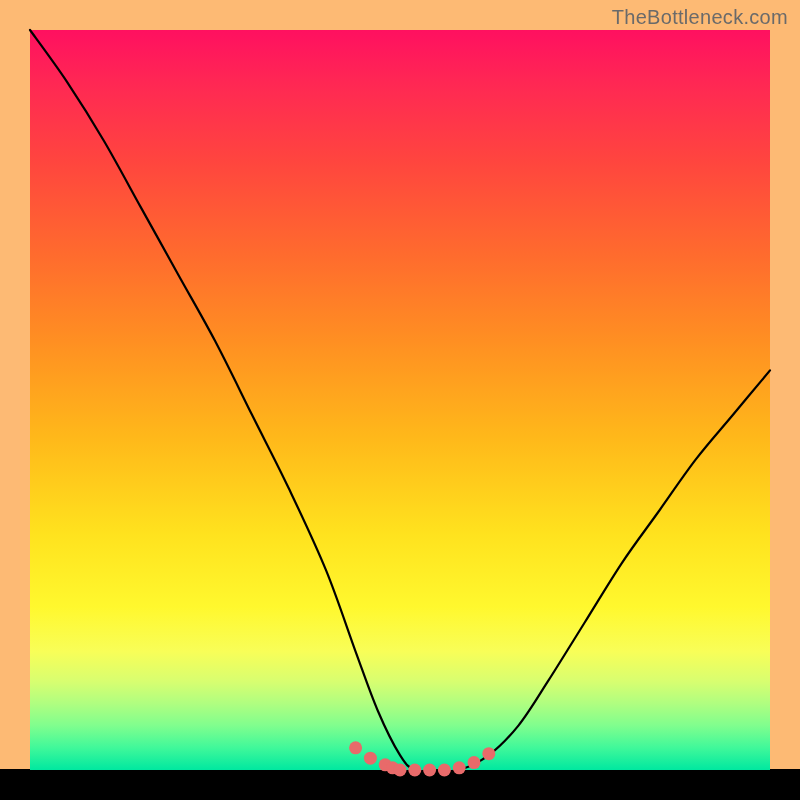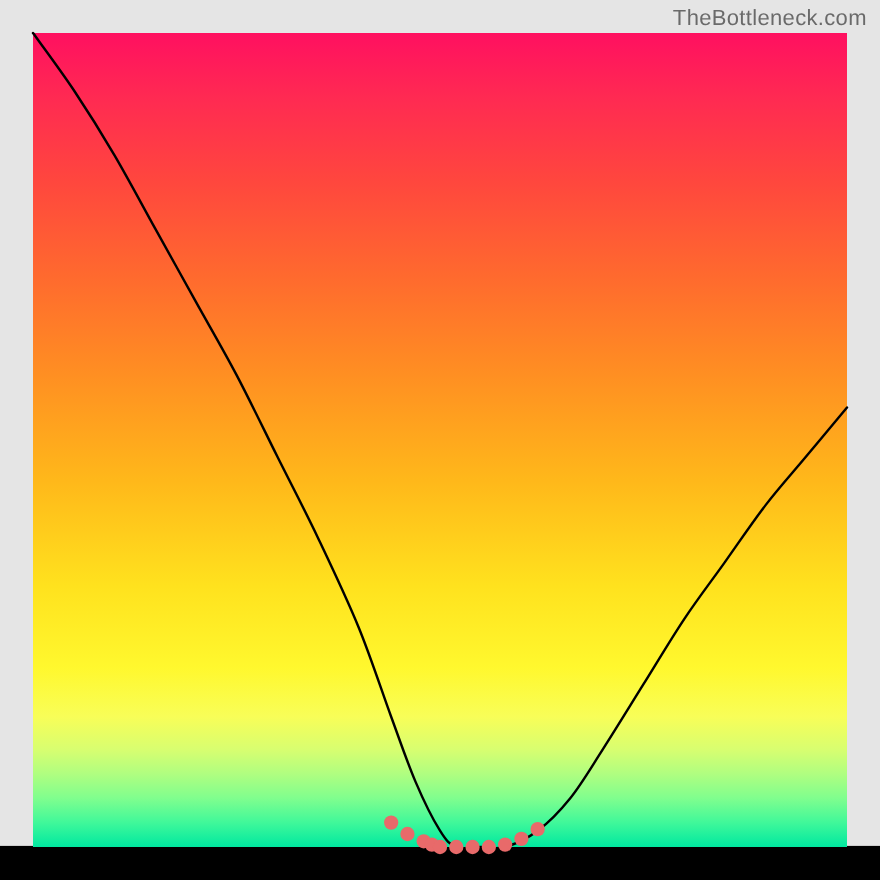--- a/index.html
+++ b/index.html
@@ -8,21 +8,21 @@
     width: 800px;
     height: 800px;
     overflow: hidden;
     background: #000;
     font-family: Arial, Helvetica, sans-serif;
   }
   .frame {
     position: relative;
     width: 800px;
     height: 769px;
-    background: #e5e5e5;
+    background: #fdba74;
     text-align: center;
   }
   .plot-area {
     position: absolute;
     left: 30px;
     top: 30px;
     width: 740px;
     height: 740px;
     
     background: linear-gradient(

